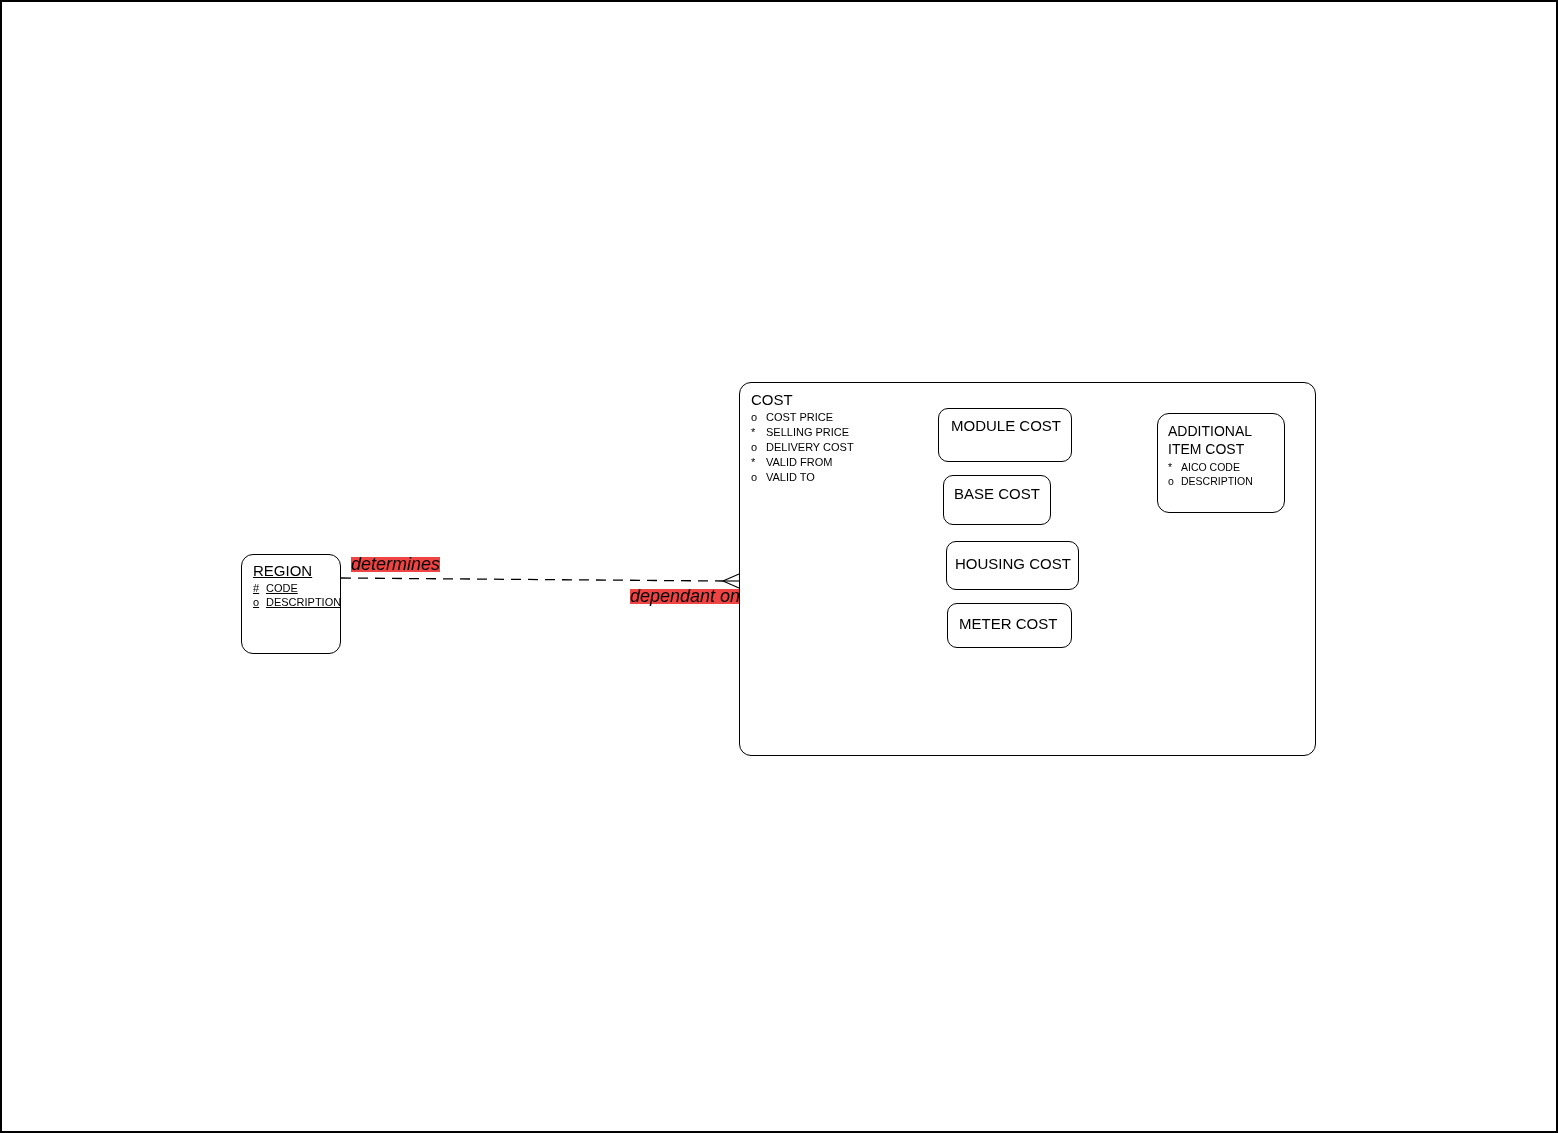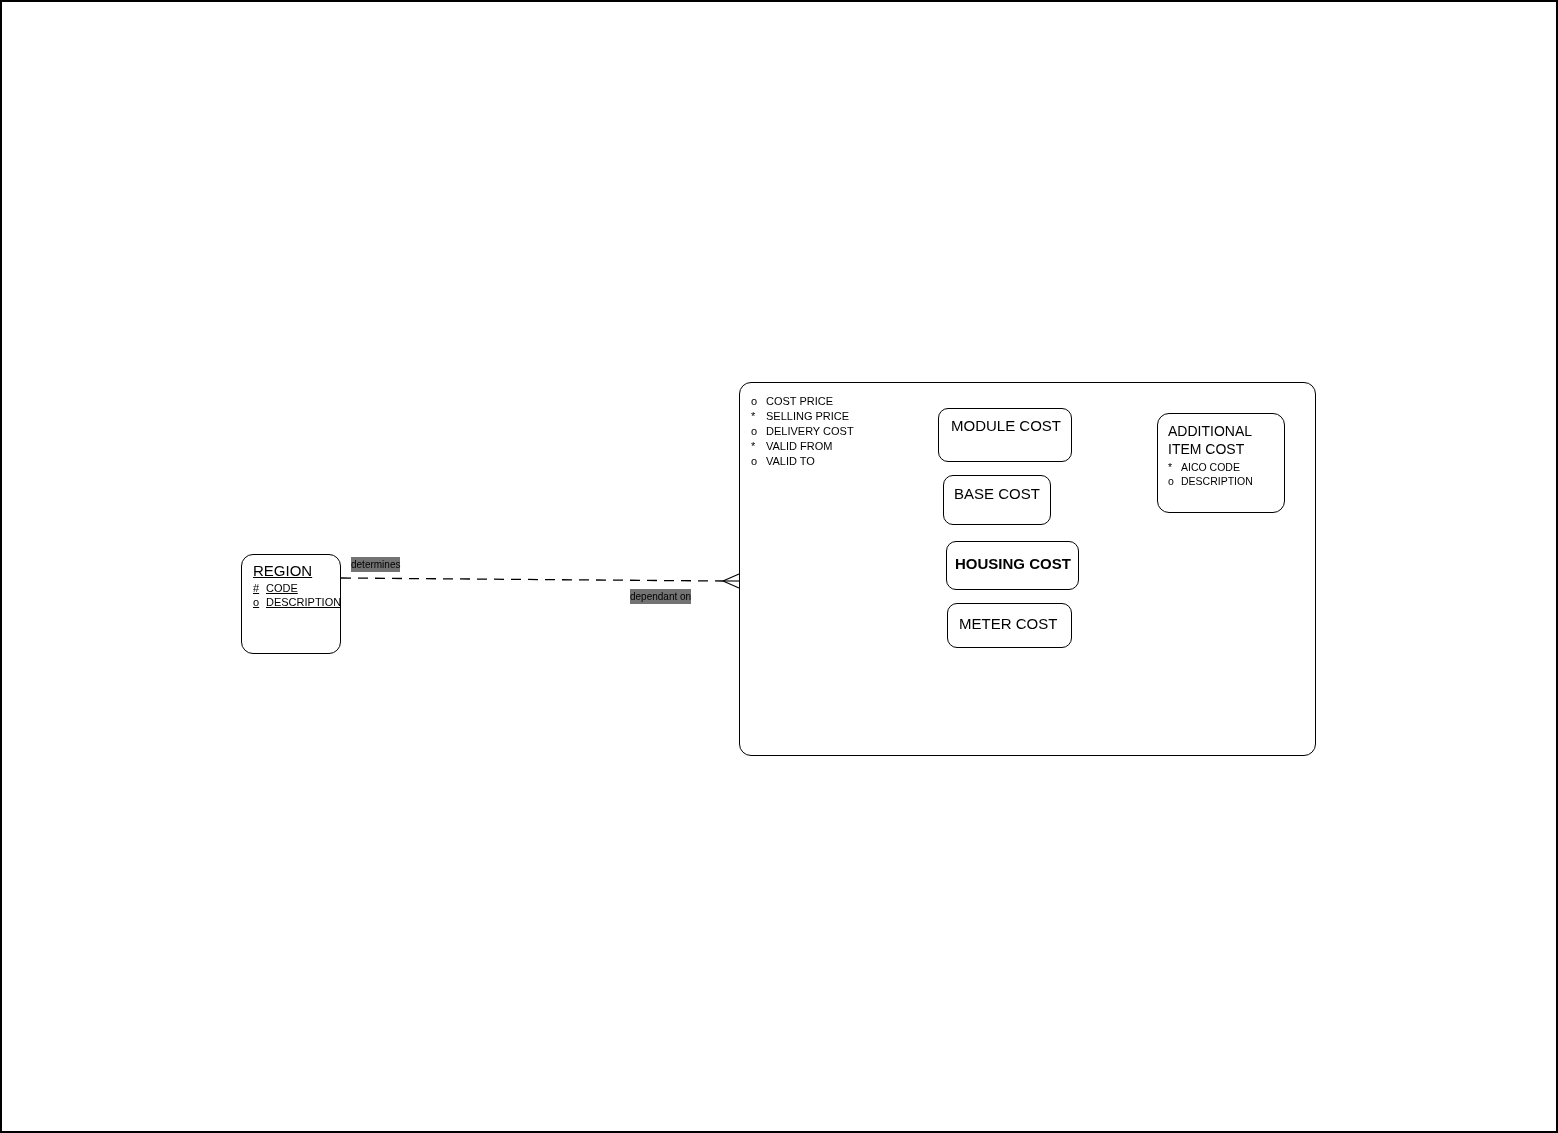--- a/index.html
+++ b/index.html
@@ -55,34 +55,35 @@
     border: 1px solid #000000;
     border-radius: 10px;
     background: #ffffff;
     box-sizing: border-box;
     font-size: 15px;
     white-space: nowrap;
     overflow: hidden;
   }
   #subtype-module  { left: 938px; top: 408px; width: 134px; height: 54px; padding: 8px 0 0 12px; }
   #subtype-base    { left: 943px; top: 475px; width: 108px; height: 50px; padding: 9px 0 0 10px; }
-  #subtype-housing { left: 946px; top: 541px; width: 133px; height: 49px; padding: 13px 0 1px 8px; font-weight: bold; }
+  #subtype-housing { left: 946px; top: 541px; width: 133px; height: 49px; padding: 13px 0 1px 8px; }
   #subtype-meter   { left: 947px; top: 603px; width: 125px; height: 45px; padding: 11px 0 0 11px; }
   
   #aico-box { left: 1157px; top: 413px; width: 128px; height: 100px; padding: 8px 0 0 10px; }
   #aico-box .entity-title { font-size: 14px; line-height: 18px; }
   #aico-box .attr { font-size: 10.5px; line-height: 14px; }
   #aico-box .attr .pre { width: 13px; }
   
   .rel-label {
     position: absolute;
-    font-size: 10px;
+    font-size: 18px;
     line-height: 15px;
     white-space: nowrap;
-    background: #737373;
+    background: #ef4444;
+    font-style: italic;
   }
   #rel-label-determines { left: 351px; top: 557px; }
   #rel-label-dependant  { left: 630px; top: 589px; }
   
   #rel-svg {
     position: absolute;
     left: 0;
     top: 0;
     pointer-events: none;
   }
@@ -112,20 +113,21 @@
         <span class="lbl">CODE</span>
       </div>
       <div class="attr">
         <span class="pre">o</span>
         <span class="lbl">DESCRIPTION</span>
       </div>
     </div>
   </div>
 
   <div class="entity" id="cost-box">
+    <div class="entity-title">COST</div>
     <div class="attr-list">
       <div class="attr">
         <span class="pre">o</span>
         <span class="lbl">COST PRICE</span>
       </div>
       <div class="attr">
         <span class="pre">*</span>
         <span class="lbl">SELLING PRICE</span>
       </div>
       <div class="attr">

